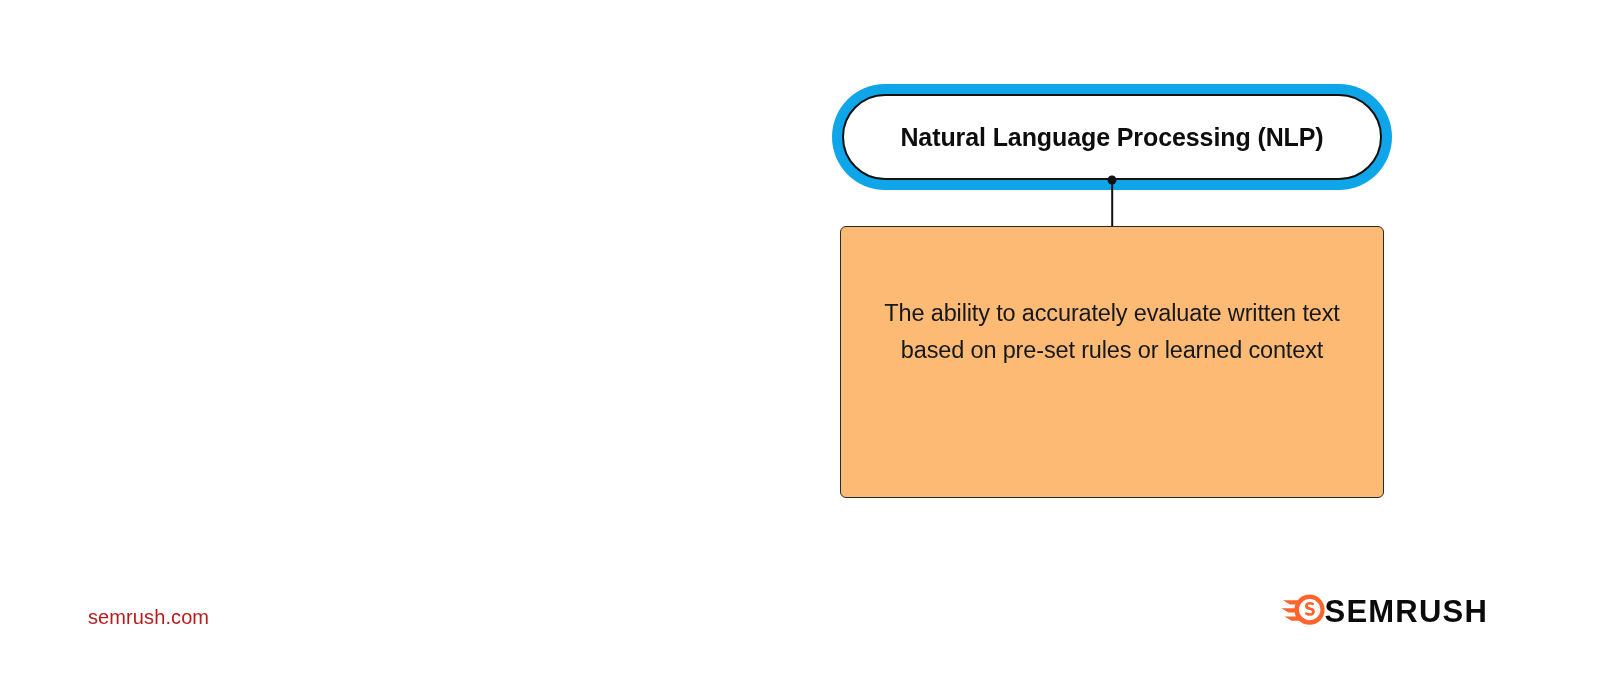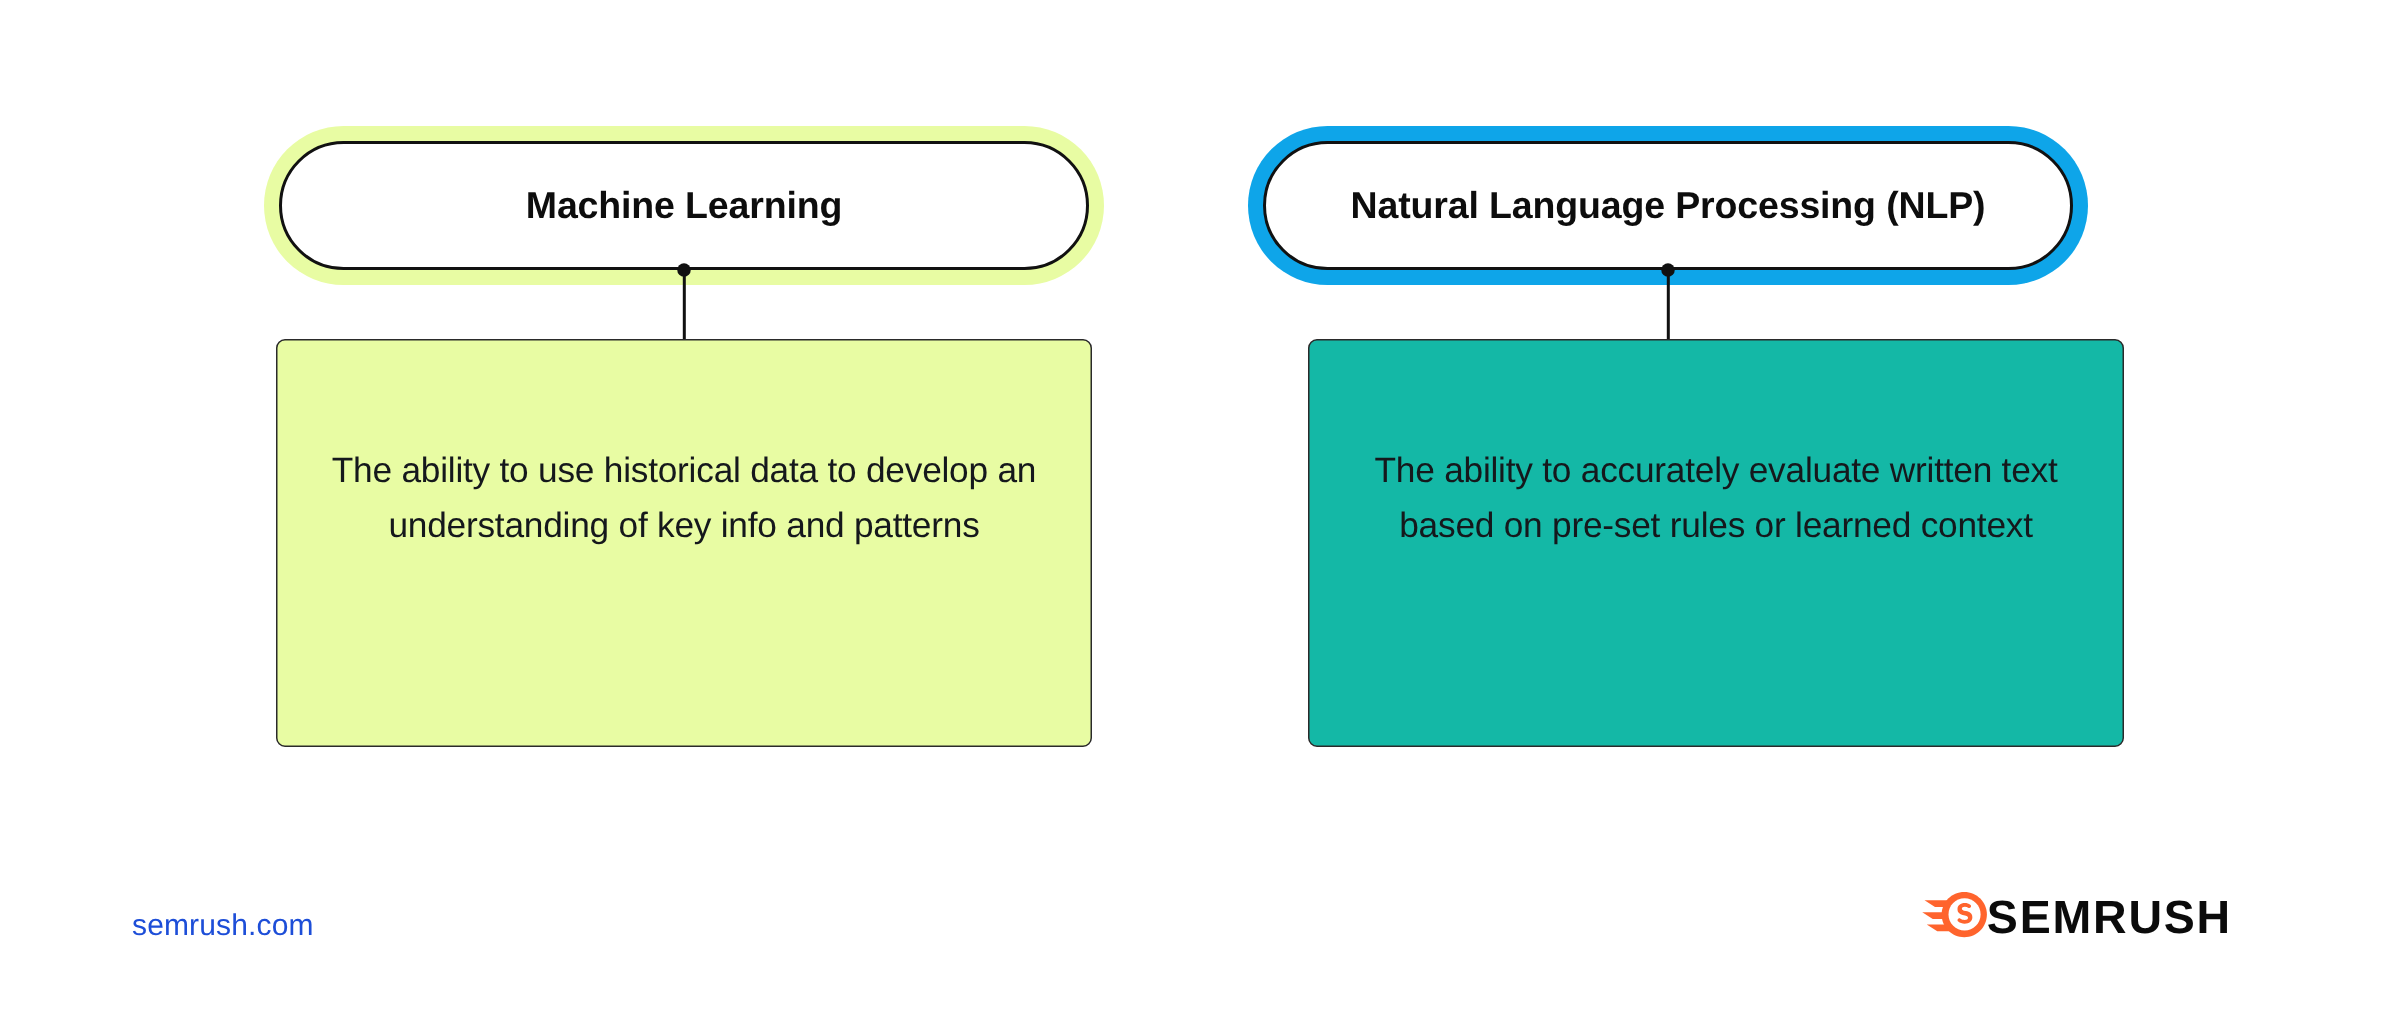--- a/index.html
+++ b/index.html
@@ -98,21 +98,21 @@
     top: 142px;
     left: 8px;
     width: 544px;
     height: 272px;
     box-sizing: border-box;
     border: 1.3px solid #2a2a2a;
     border-radius: 6px;
     padding: 44px 34px 0 34px;
   }
   .card.fill-lime { background: #E8FCA3; }
-  .card.fill-blue { background: #14b8a6; margin-left: 32px; }
+  .card.fill-blue { background: #fdba74; }
 
   .card-text {
     font-size: 23.5px;
     line-height: 37px;
     color: #15181c;
     text-align: center;
     font-weight: 400;
     letter-spacing: -0.15px;
   }
 
@@ -122,21 +122,21 @@
     left: 0;
     right: 0;
     bottom: 0;
     height: 110px;
   }
   .site-url {
     position: absolute;
     left: 88px;
     top: 36px;
     font-size: 20px;
-    color: #1d4ed8;
+    color: #b91c1c;
     letter-spacing: 0.1px;
   }
   .brand {
     position: absolute;
     right: 112px;
     top: 24px;
     display: flex;
     align-items: center;
     gap: 0;
   }
@@ -151,37 +151,20 @@
     color: #0b0b0b;
     letter-spacing: 1.2px;
     line-height: 1;
   }
 </style>
 </head>
 <body>
 
 <div class="canvas">
 
-  <div class="column left">
-
-    <div class="pill-wrap glow-lime">
-      <div class="pill">
-        <span class="pill-label">Machine Learning</span>
-      </div>
-    </div>
-
-    <div class="connector">
-      <span class="dot"></span>
-      <span class="stem"></span>
-    </div>
-
-    <div class="card fill-lime">
-      <p class="card-text">The ability to use historical data to develop an understanding of key info and patterns</p>
-    </div>
-  </div>
 
   <div class="column right">
 
     <div class="pill-wrap glow-blue">
       <div class="pill">
         <span class="pill-label">Natural Language Processing (NLP)</span>
       </div>
     </div>
 
     <div class="connector">

